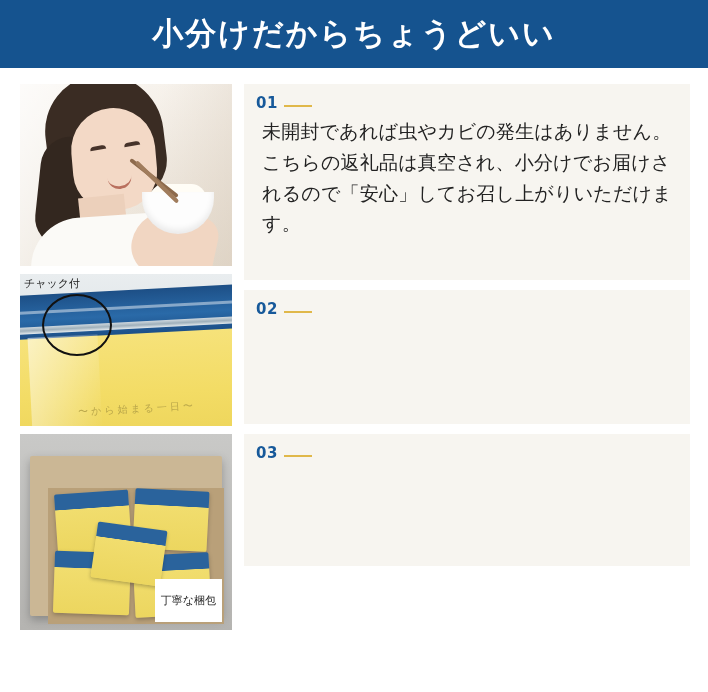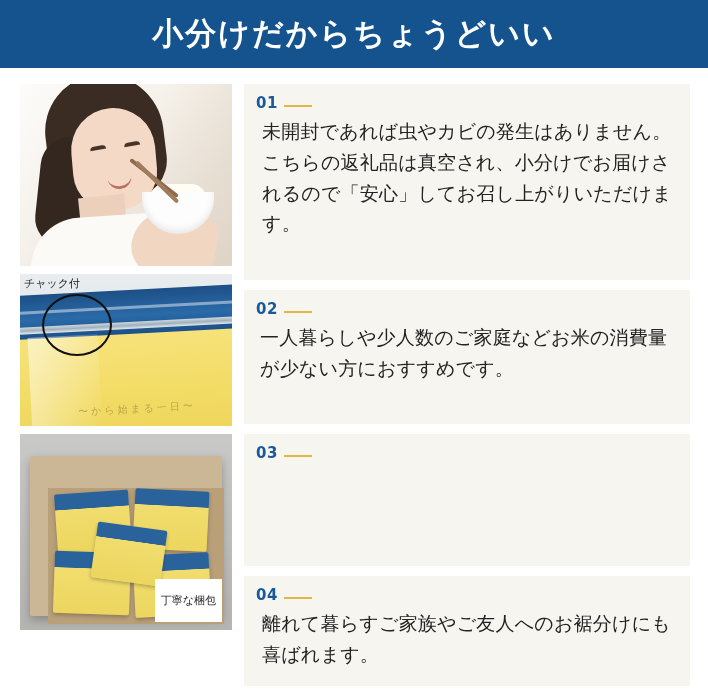--- a/index.html
+++ b/index.html
@@ -449,30 +449,24 @@
 
       <div class="card card-1">
         <div class="card-num">01</div>
         <div class="card-rule"></div>
         <div class="card-body">未開封であれば虫やカビの発生はありません。こちらの返礼品は真空され、小分けでお届けされるので「安心」してお召し上がりいただけます。</div>
       </div>
 
       <div class="card card-2">
         <div class="card-num">02</div>
         <div class="card-rule"></div>
-        <div class="card-body">一人暮らしや少人数のご家庭などお米の消費量が少ない方におすすめです。</div>
       </div>
 
       <div class="card card-3">
         <div class="card-num">03</div>
         <div class="card-rule"></div>
       </div>
 
-      <div class="card card-4">
-        <div class="card-num">04</div>
-        <div class="card-rule"></div>
-        <div class="card-body">離れて暮らすご家族やご友人へのお裾分けにも喜ばれます。</div>
-      </div>
 
     </div>
 
   </div>
 </div>
 
 </body></html>

